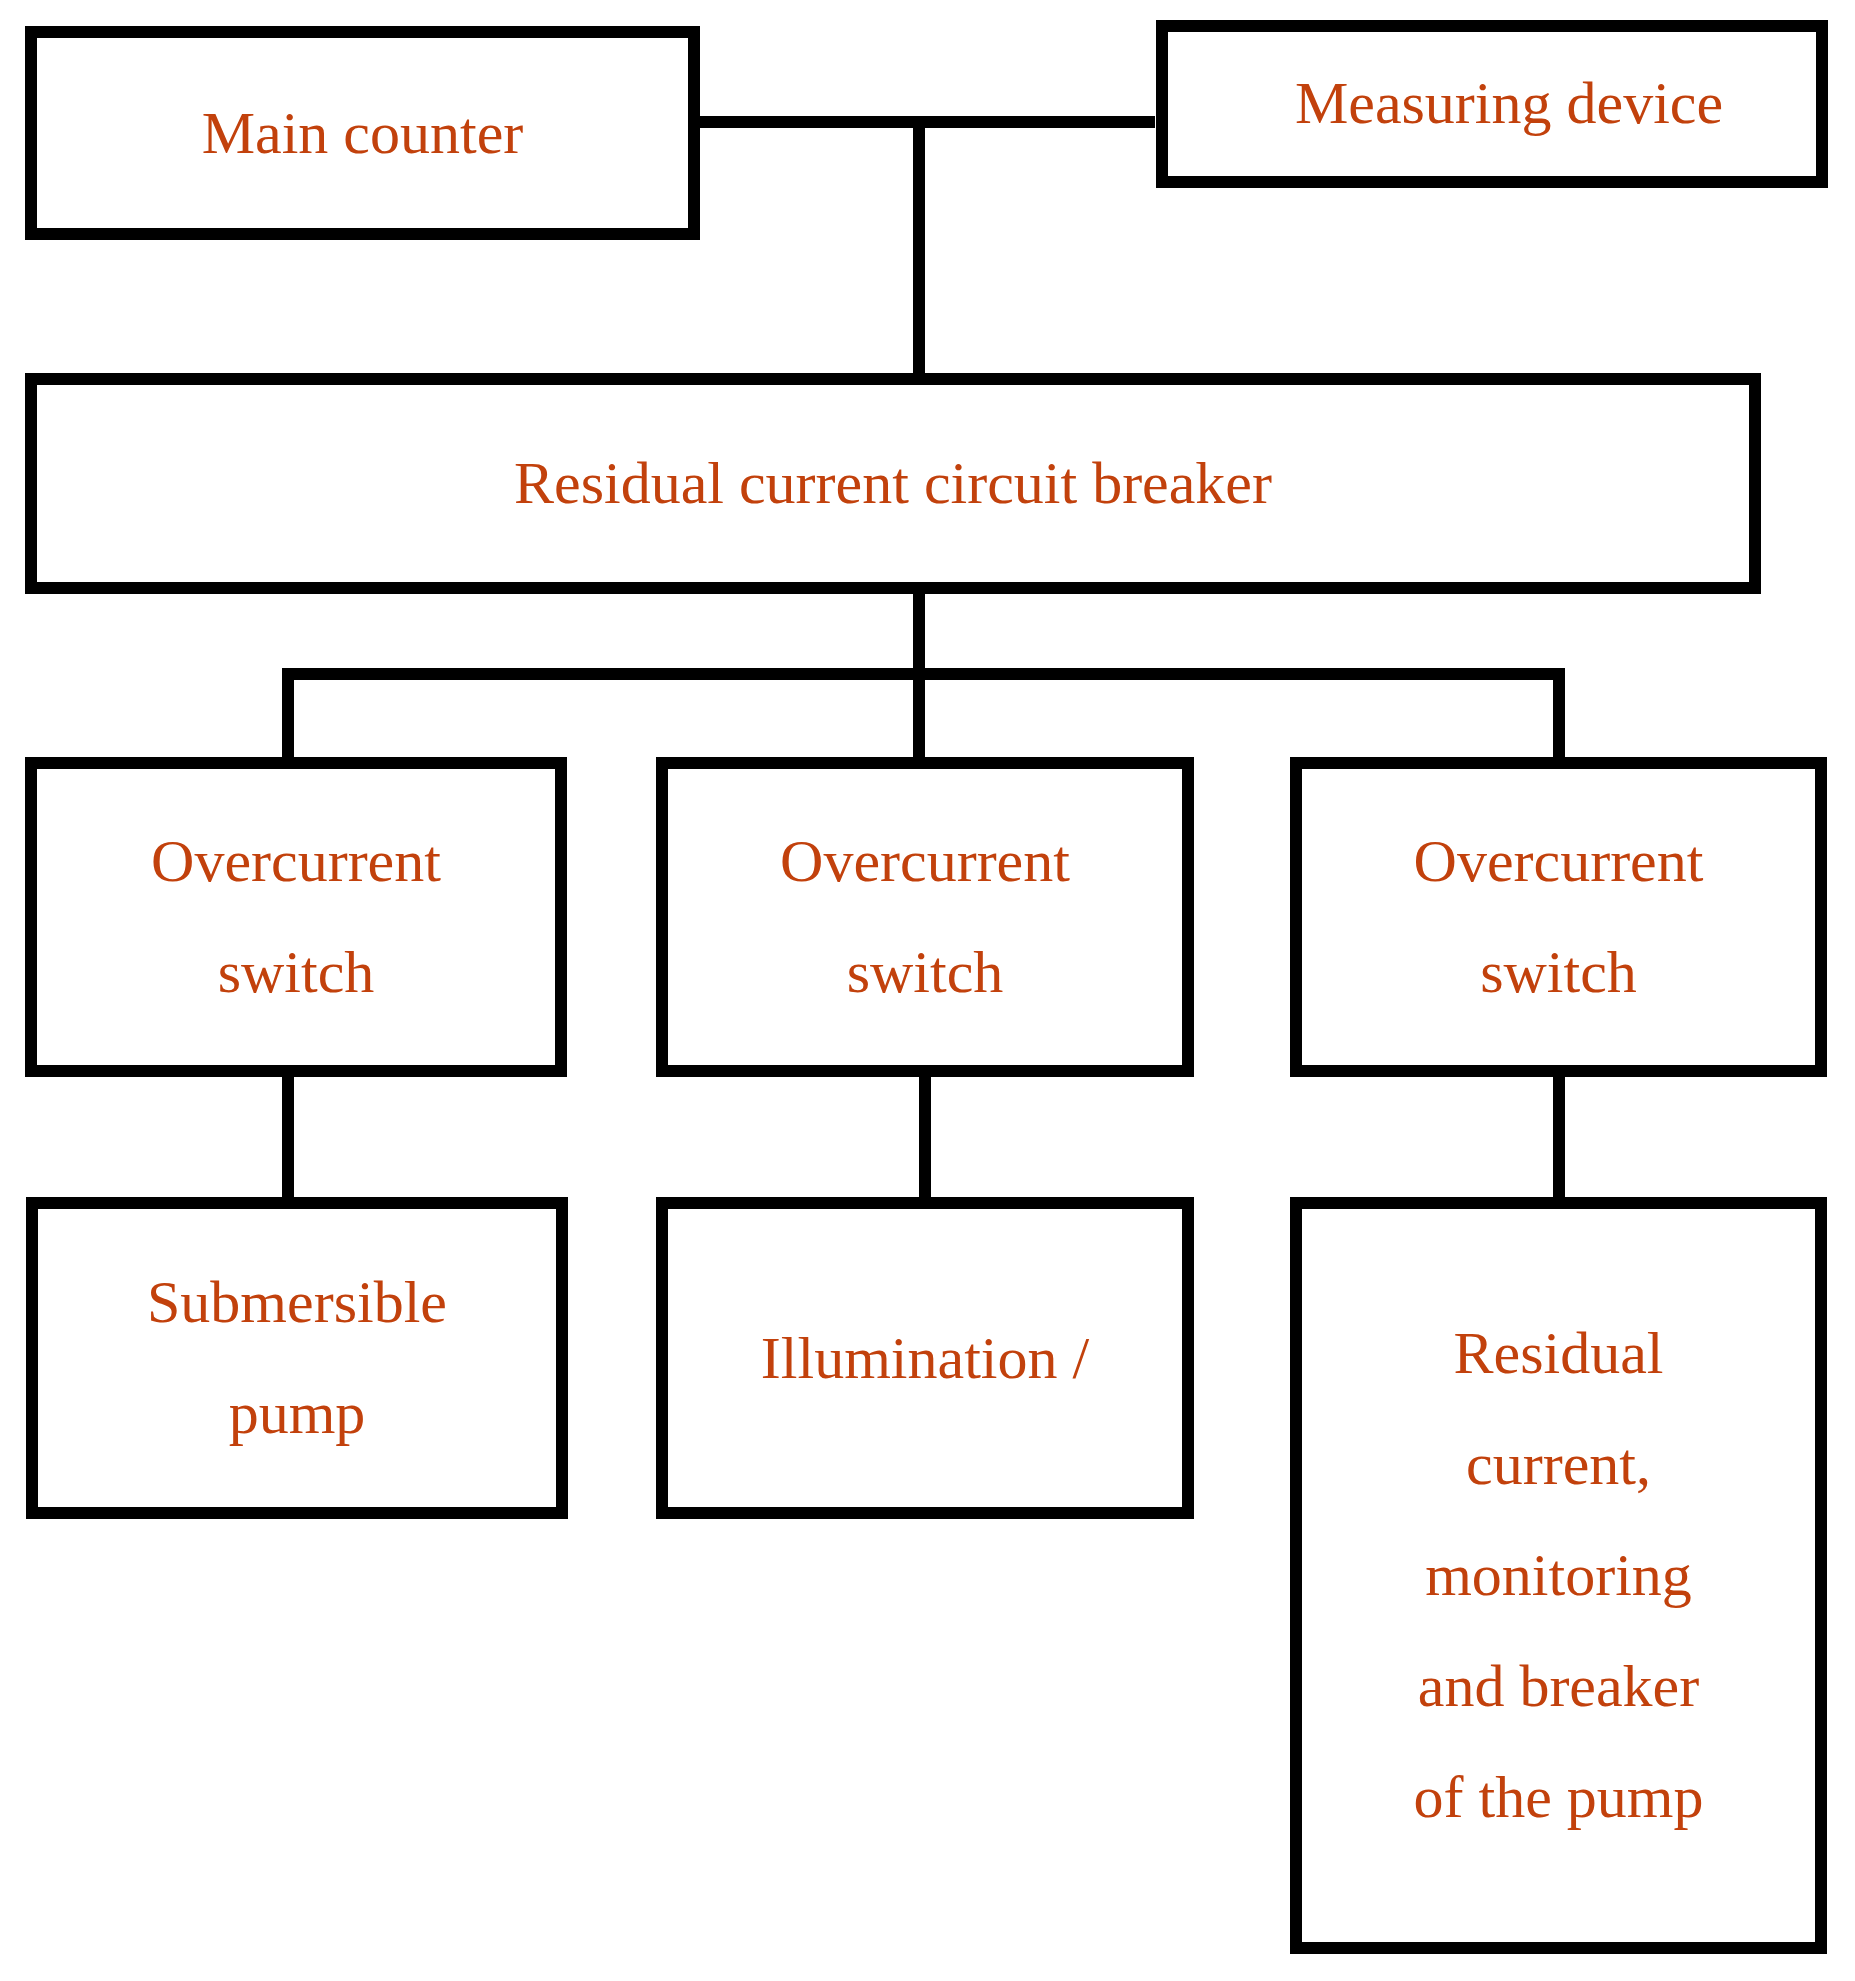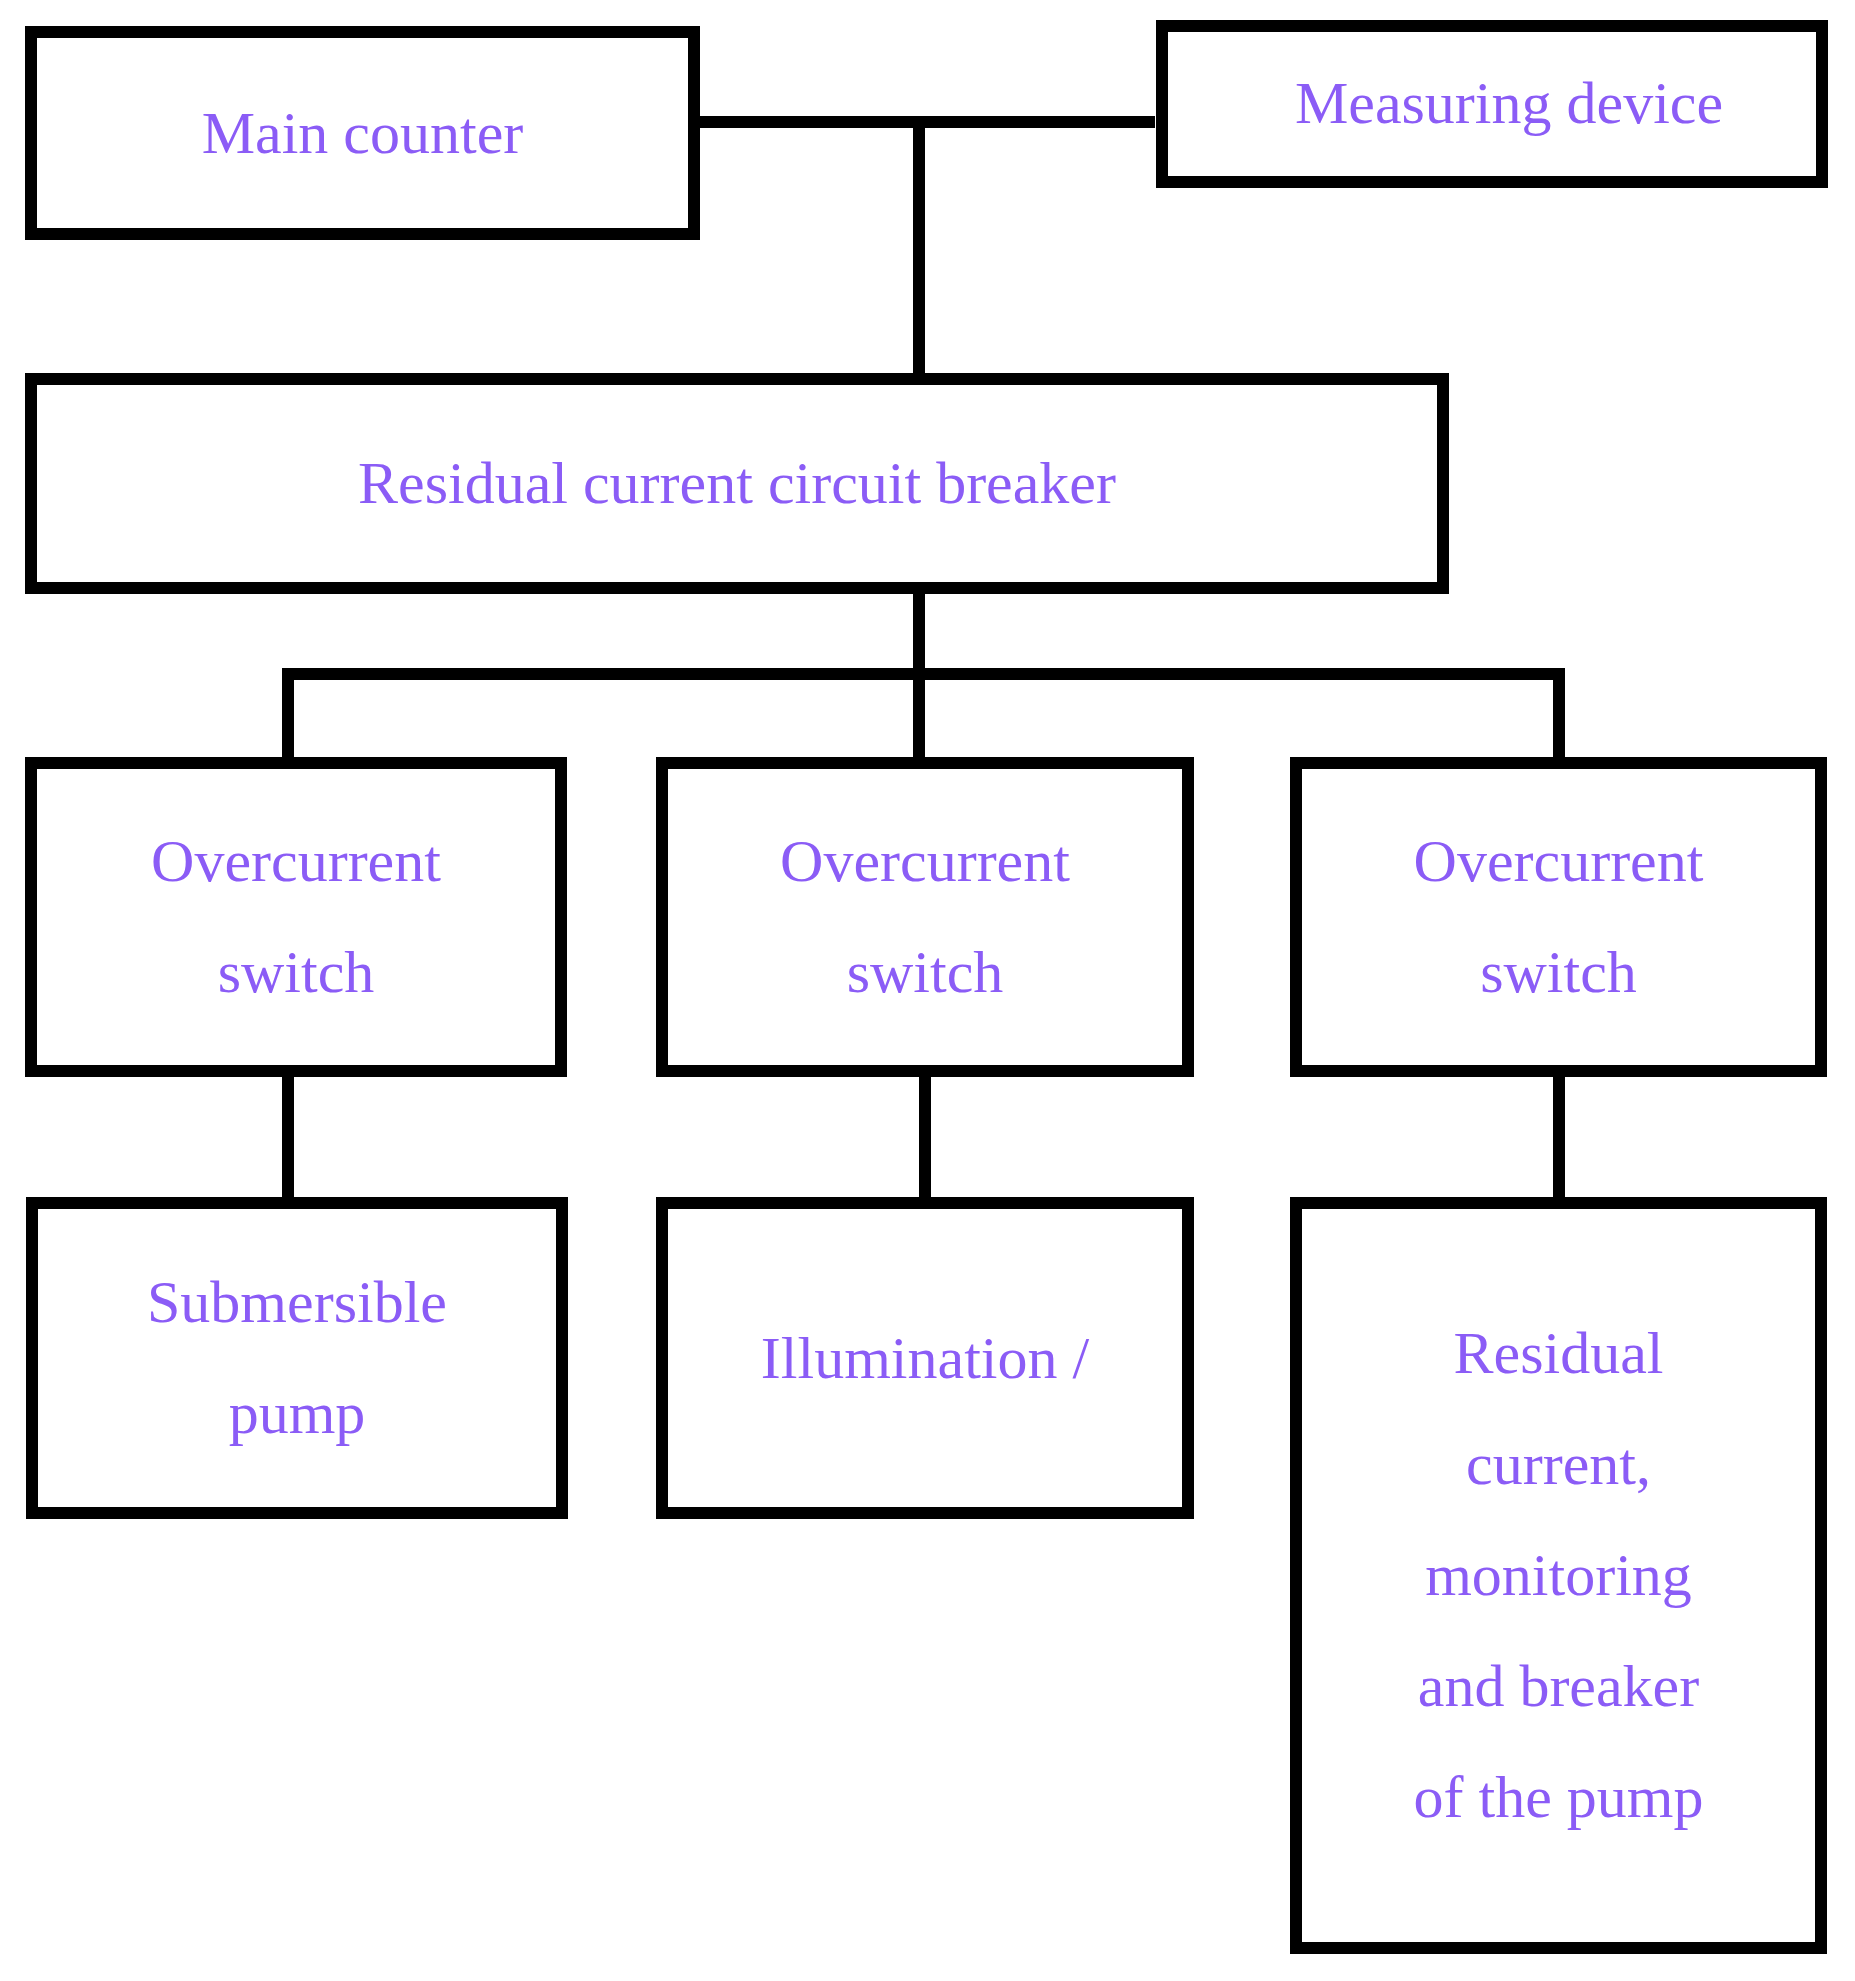--- a/index.html
+++ b/index.html
@@ -6,21 +6,21 @@
     margin: 0;
     padding: 0;
     background: #ffffff;
   }
   .canvas {
     position: relative;
     width: 1856px;
     height: 1982px;
     background: #ffffff;
     font-family: "Liberation Serif", "DejaVu Serif", serif;
-    color: #8b5cf6;
+    color: #c2410c;
   }
   .node {
     position: absolute;
     box-sizing: border-box;
     border: 12px solid #000000;
     background: #ffffff;
     display: flex;
     flex-direction: column;
     align-items: center;
     justify-content: center;
@@ -29,21 +29,21 @@
     line-height: 111px;
   }
   .node .lbl { white-space: nowrap; }
   .line {
     position: absolute;
     background: #000000;
   }
   
   #main-counter      { left: 25px;   top: 26px;   width: 675px;  height: 214px; }
   #measuring-device  { left: 1156px; top: 19.7px;   width: 672px;  height: 168px; padding-left: 34px; }
-  #residual-breaker  { left: 25px;   top: 373px;  width: 1424px; height: 221px; }
+  #residual-breaker  { left: 25px;   top: 373px;  width: 1736px; height: 221px; }
   #oc-switch-1       { left: 25px;   top: 757px;  width: 542px;  height: 320px; }
   #oc-switch-2       { left: 656px;  top: 757px;  width: 538px;  height: 320px; }
   #oc-switch-3       { left: 1290px; top: 757px;  width: 537px;  height: 320px; }
   #submersible-pump  { left: 26px;   top: 1197px; width: 542px;  height: 322px; }
   #illumination      { left: 656px;  top: 1197px; width: 538px;  height: 322px; }
   #watering          { left: 1290px; top: 1197px; width: 537px;  height: 757px; }
   
   #conn-top-h        { left: 699px;  top: 116px;  width: 456px;  height: 12px; }
   #conn-top-v        { left: 913px; top: 116px;  width: 12px;   height: 257px; }
   #conn-mid-v        { left: 913px; top: 594px;  width: 12px;   height: 74px; }

